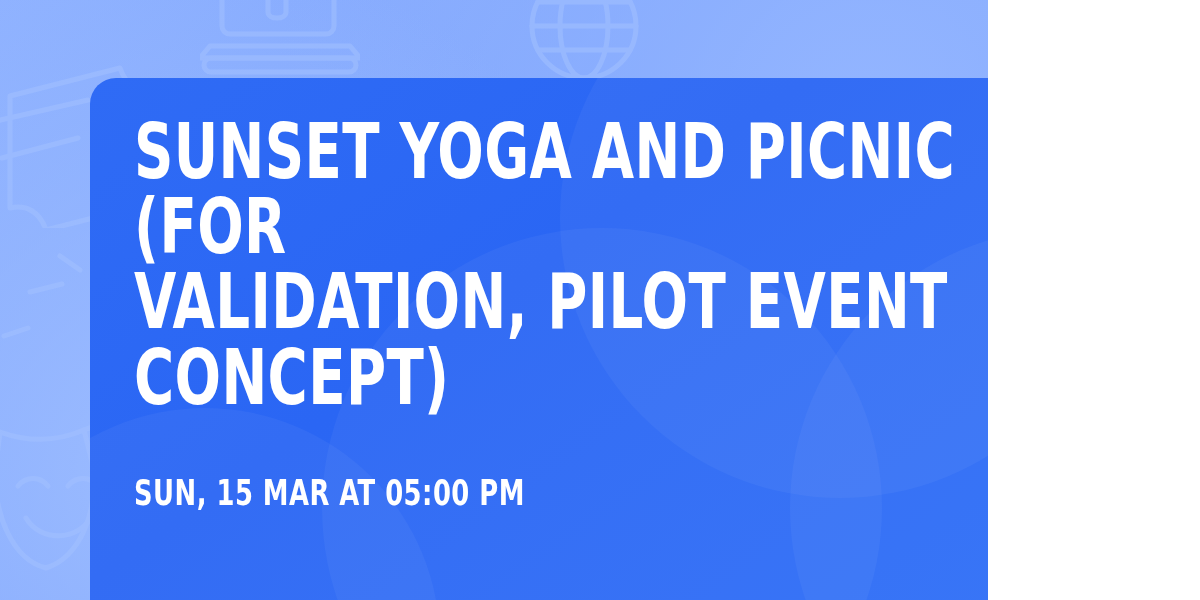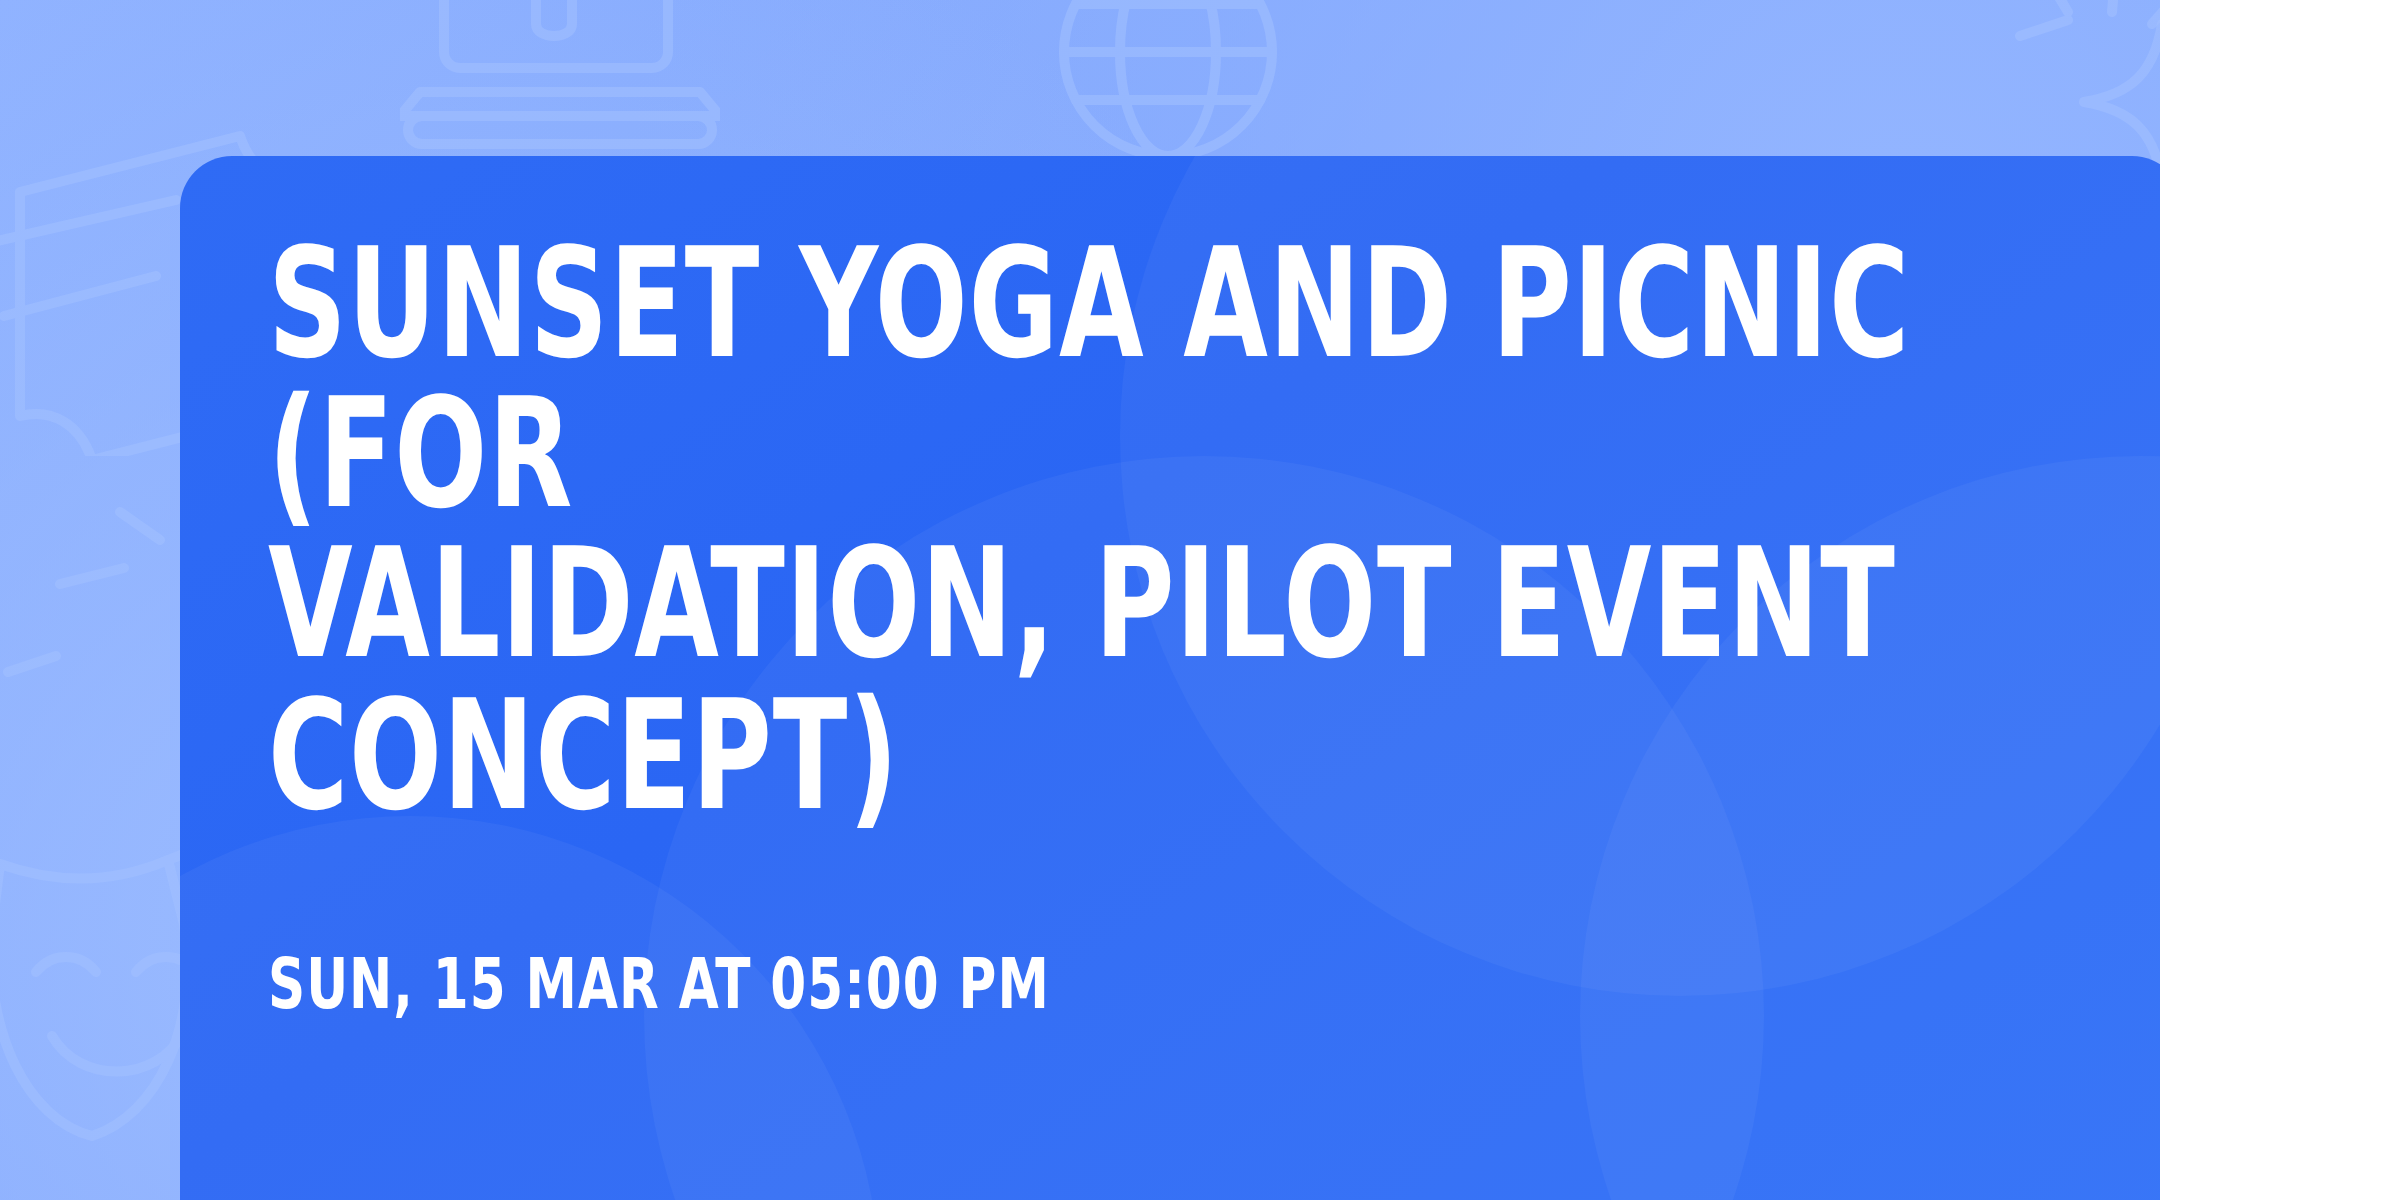--- a/index.html
+++ b/index.html
@@ -6,21 +6,21 @@
     margin: 0;
     padding: 0;
     width: 1200px;
     height: 600px;
     overflow: hidden;
     font-family: "Liberation Sans", sans-serif;
   }
 
   #stage {
     position: relative;
-    width: 1080px;
+    width: 988px;
     height: 600px;
     overflow: hidden;
     background: #7fa6fd;
   }
 
   
   .bg-gradient {
     position: absolute;
     inset: 0;
     background:

